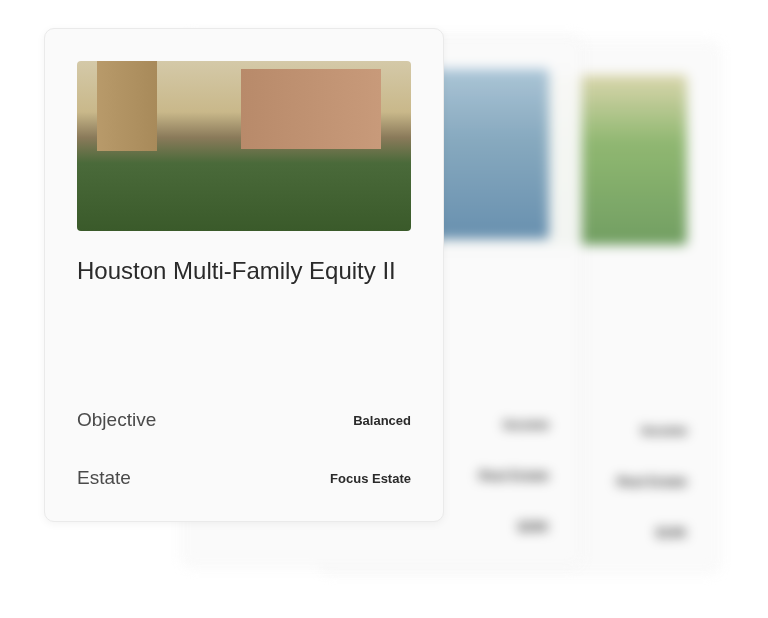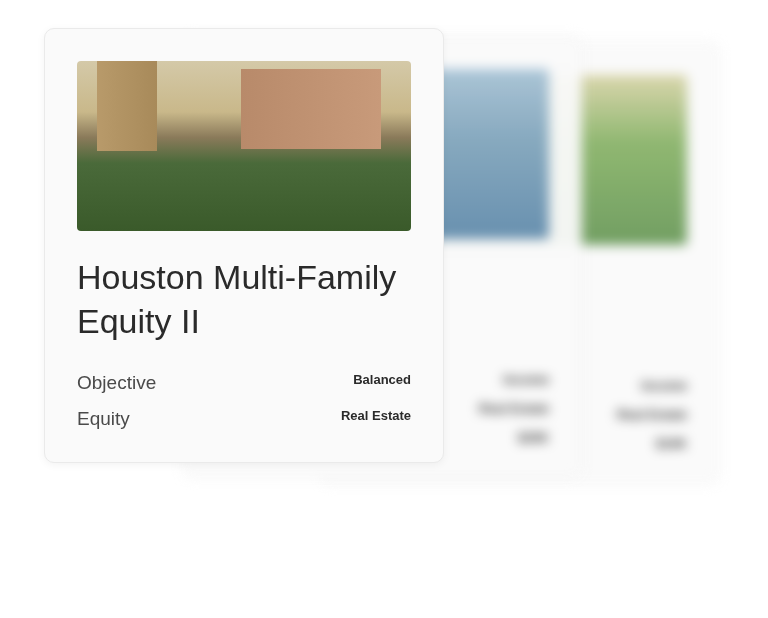--- a/index.html
+++ b/index.html
@@ -75,36 +75,37 @@
       height: 80px;
       background: linear-gradient(90deg, #b88a6a, #c89a7a);
     }
     .img-city {
       background: linear-gradient(to bottom, #a8c4d8 0%, #88aac4 40%, #6890b4 100%);
     }
     .img-golf {
       background: linear-gradient(to bottom, #d8d4a8 0%, #8ab46a 40%, #6a9a5a 100%);
     }
     .card-title {
-      font-size: 34px;
+      font-size: 24px;
       font-weight: 400;
       color: #2a2a2a;
       line-height: 1.3;
-      margin-bottom: 29px;
+      margin-bottom: 52px;
       min-height: 80px;
     }
     .card-details {
       display: flex;
       flex-direction: column;
       gap: 14px;
     }
     .detail-row {
       display: flex;
       justify-content: space-between;
-      align-items: flex-start;
+      align-items: center;
+      margin-top: 22px;
     }
     .detail-label {
       font-size: 19px;
       color: #4a4a4a;
       font-weight: 400;
     }
     .detail-value {
       font-size: 13px;
       color: #2a2a2a;
       font-weight: 700;
@@ -162,19 +163,19 @@
 
   <div class="card card-1">
     <div class="card-image img-houston"></div>
     <h2 class="card-title">Houston Multi-Family Equity II</h2>
     <div class="card-details">
       <div class="detail-row">
         <span class="detail-label">Objective</span>
         <span class="detail-value">Balanced</span>
       </div>
       <div class="detail-row">
-        <span class="detail-label">Equity</span>
-        <span class="detail-value">Real Estate</span>
+        <span class="detail-label">Estate</span>
+        <span class="detail-value">Focus Estate</span>
       </div>
     </div>
   </div>
 
 </div>
 
 </body></html>

